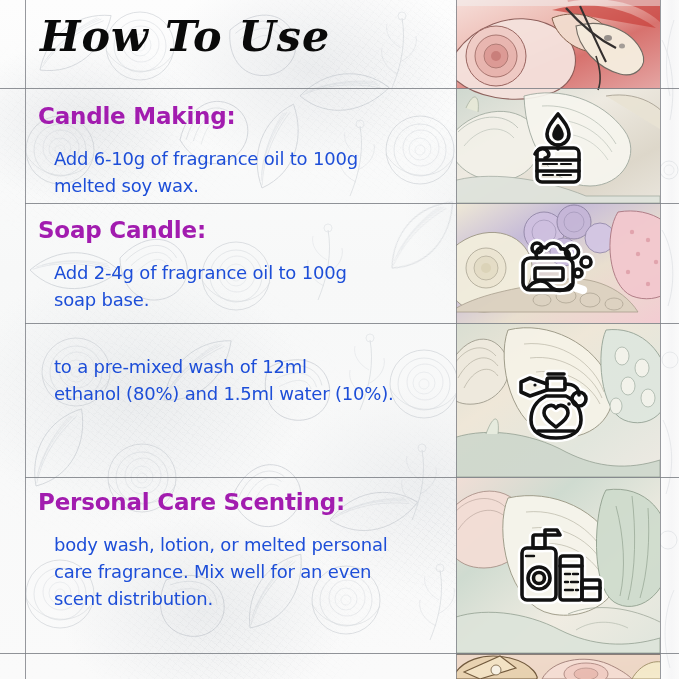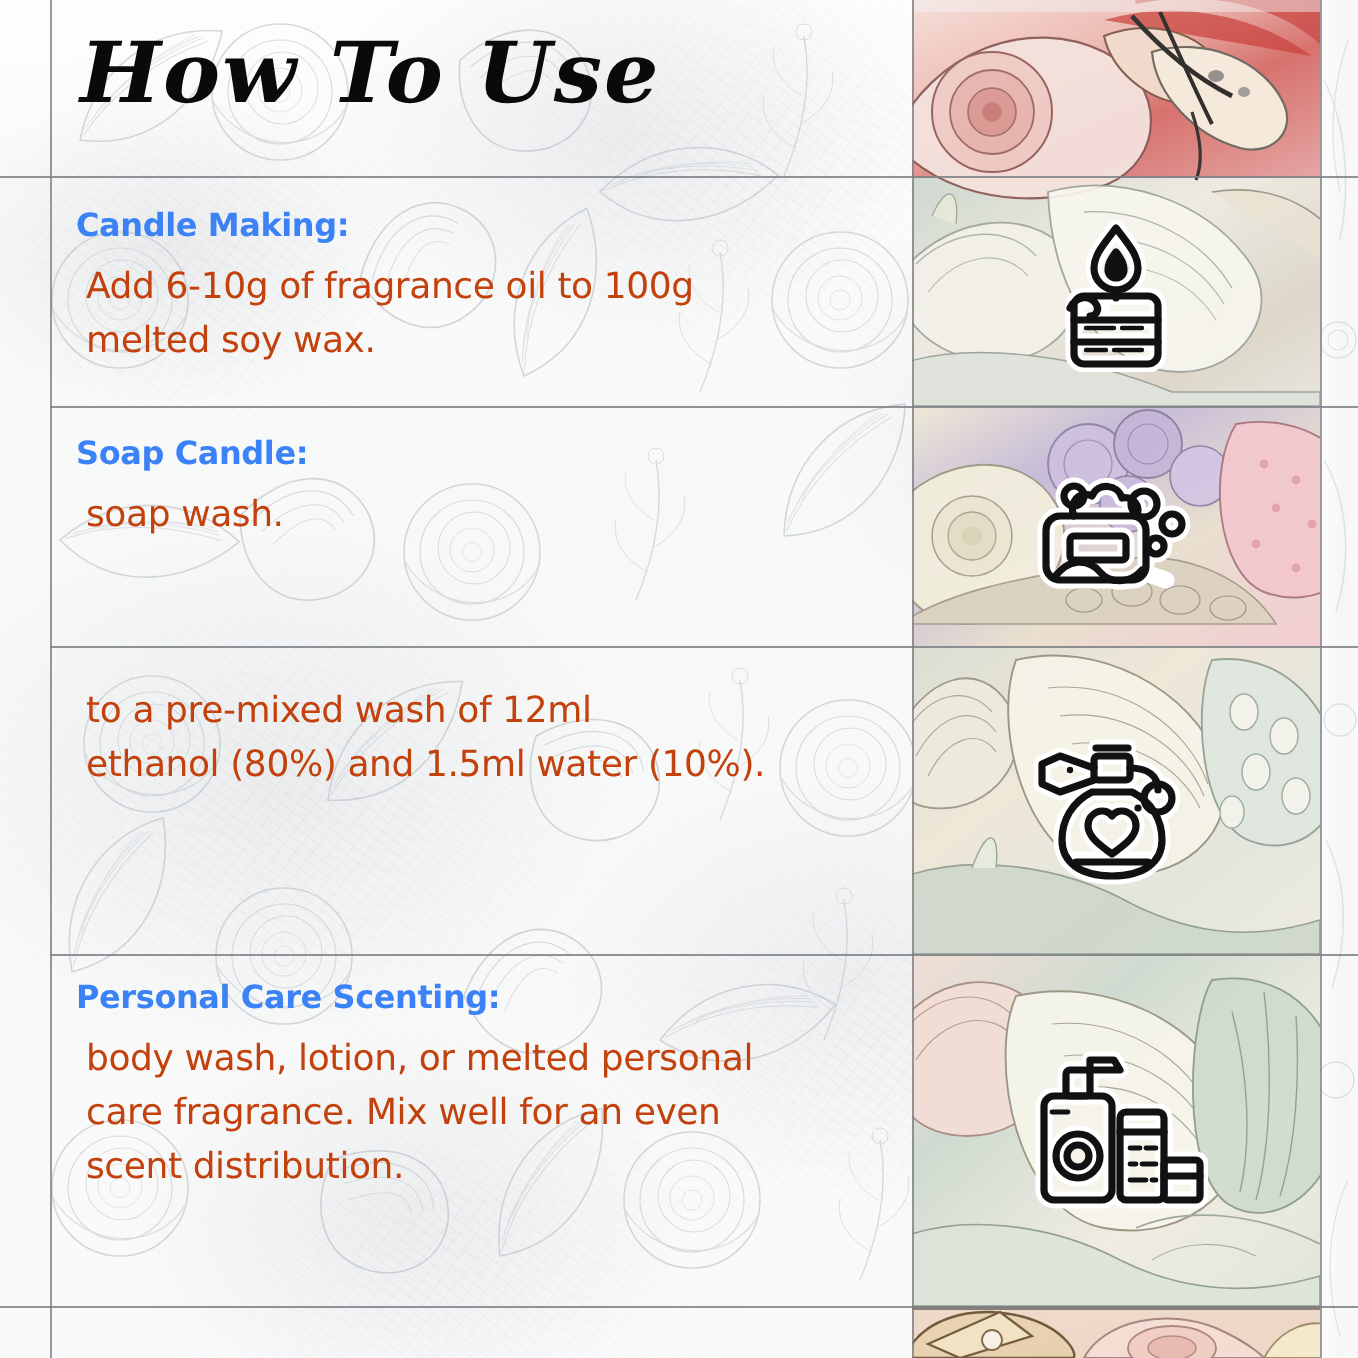--- a/index.html
+++ b/index.html
@@ -102,34 +102,34 @@
     color: #0a0a0a;
     white-space: nowrap;
     transform: scaleX(1.02);
     transform-origin: left center;
   }
 
   .section { position: absolute; left: 38px; }
   .sec-head {
     font-family: "DejaVu Sans", "Liberation Sans", sans-serif;
     font-weight: 700;
-    font-size: 16px;
-    color: #3b82f6;
+    font-size: 23px;
+    color: #a21caf;
     letter-spacing: -0.2px;
     margin: 0 0 8px 0;
     white-space: nowrap;
   }
   .sec-body {
     font-family: "DejaVu Sans", "Liberation Sans", sans-serif;
     font-weight: 400;
     font-size: 18px;
     line-height: 27px;
-    color: #c2410c;
+    color: #1d4ed8;
     letter-spacing: -0.2px;
-    margin: 5px;
+    margin: 16px;
   }
   .sec-body .ln { display: block; white-space: nowrap; }
 
   
   .icon-wrap {
     position: absolute;
     left: 0;
     width: 204px;
     display: flex;
     align-items: center;
@@ -442,21 +442,22 @@
           <path d="M40 56 h10"></path>
         <path d="M22 67 h10"></path>
           <path d="M36 67 h14"></path>
       </g>
     </svg>
   </div>
 
   <div class="section" style="top:217px; width:400px;">
     <p class="sec-head">Soap Candle:</p>
     <p class="sec-body">
-      <span class="ln">soap wash.</span>
+      <span class="ln">Add 2-4g of fragrance oil to 100g</span>
+      <span class="ln">soap base.</span>
     </p>
   </div>
   <div class="icon-wrap" style="left:456px; top:226px; height:76px;">
     <svg width="86" height="76" viewBox="0 0 86 76" aria-hidden="true">
       <g fill="none" stroke="#ffffff" stroke-width="8.5" stroke-linecap="round" stroke-linejoin="round">
         <rect x="8" y="32" width="50" height="32" rx="7"></rect>
         <rect x="20" y="42" width="28" height="12" rx="2"></rect>
         <path d="M14 64 c6-9 16-9 22-3 c5 5 14 5 20-1 l12 4"></path>
         <path d="M22 32 c-3-7 3-13 9-10 c3-7 13-6 15 1 c6-1 10 5 7 9"></path>
         <circle cx="22" cy="22" r="5"></circle>

